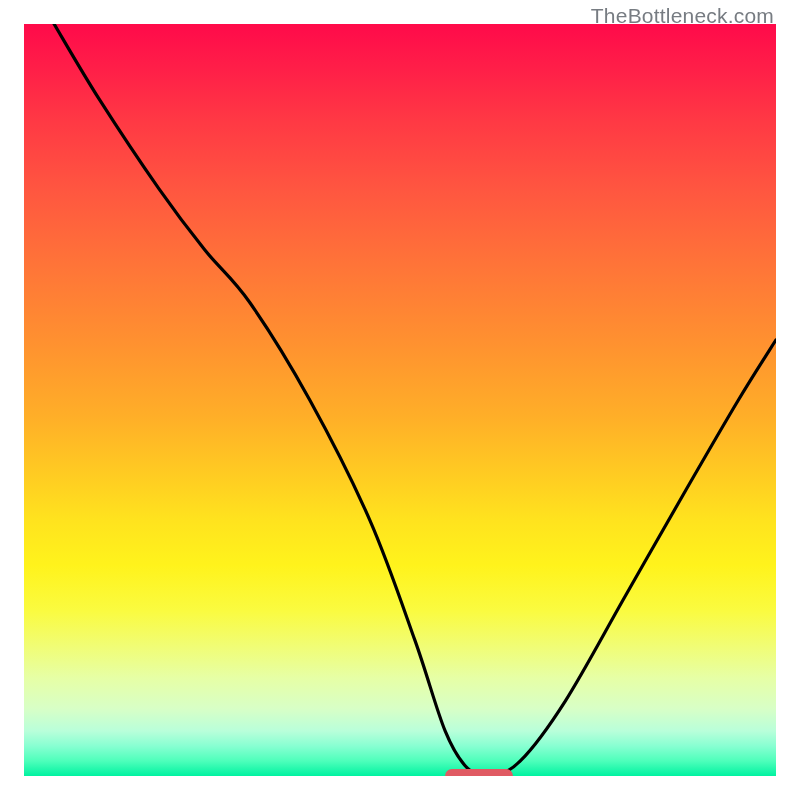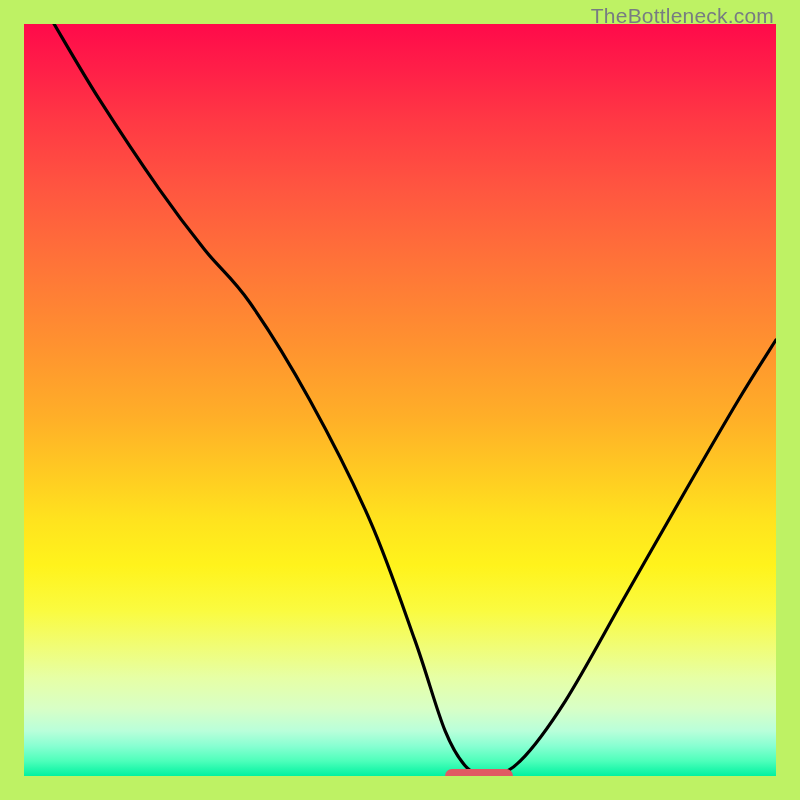--- a/index.html
+++ b/index.html
@@ -7,21 +7,21 @@
     padding: 0;
     width: 800px;
     height: 800px;
     background: #000;
     overflow: hidden;
   }
   .stage {
     position: relative;
     width: 800px;
     height: 800px;
-    background: #bef264;
+    background: #ffffff;
   }
   .plot {
     position: absolute;
     left: 24px;
     top: 24px;
     width: 752px;
     height: 752px;
     overflow: hidden;
   }
   .gradient {

